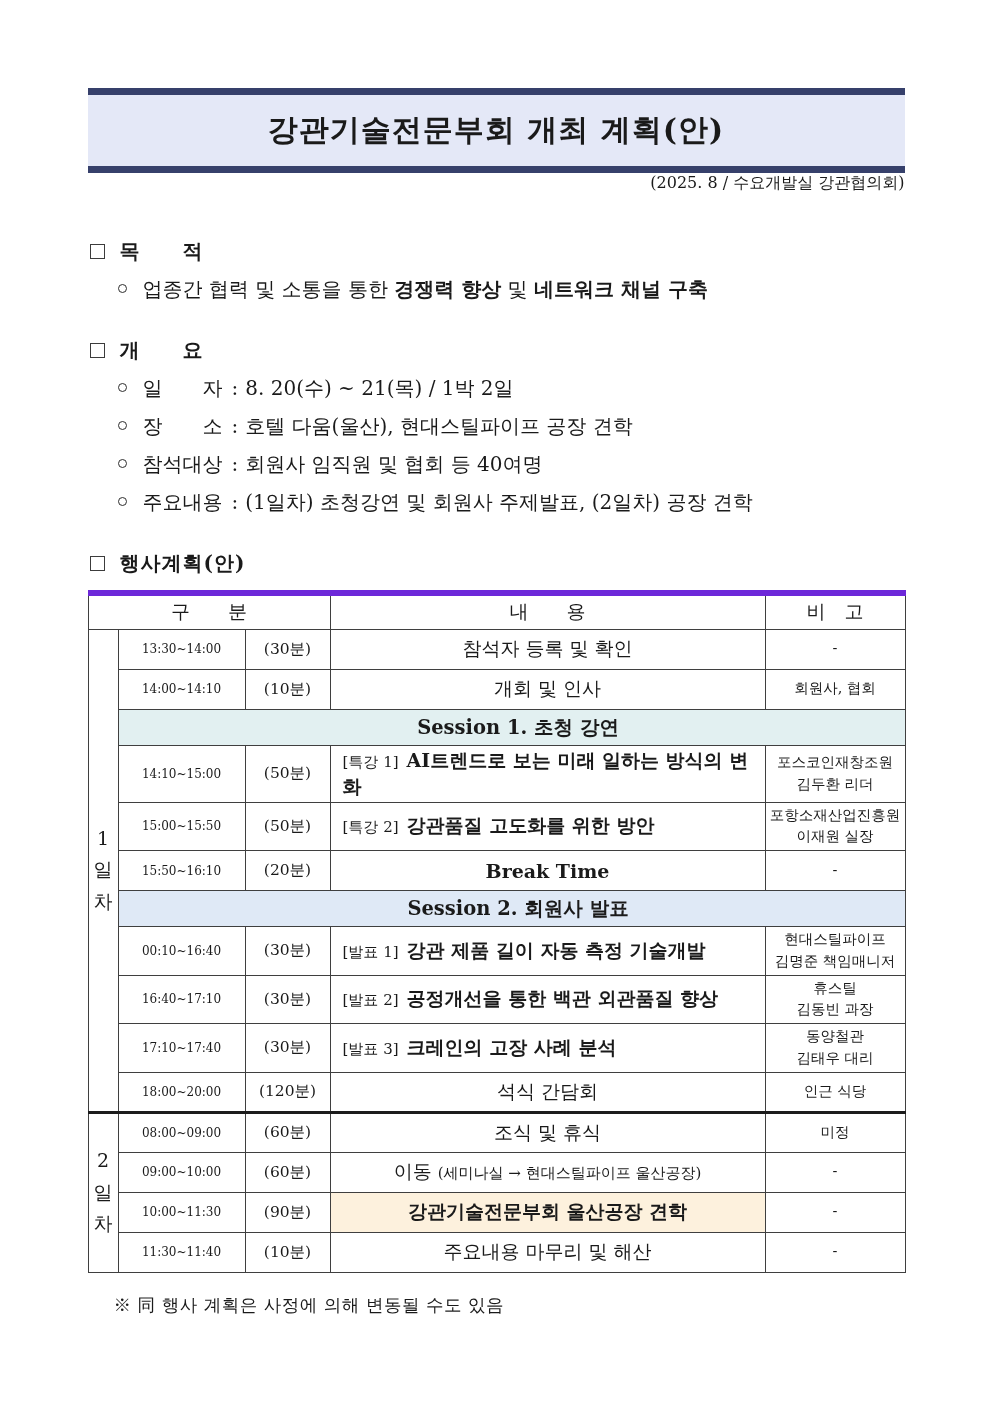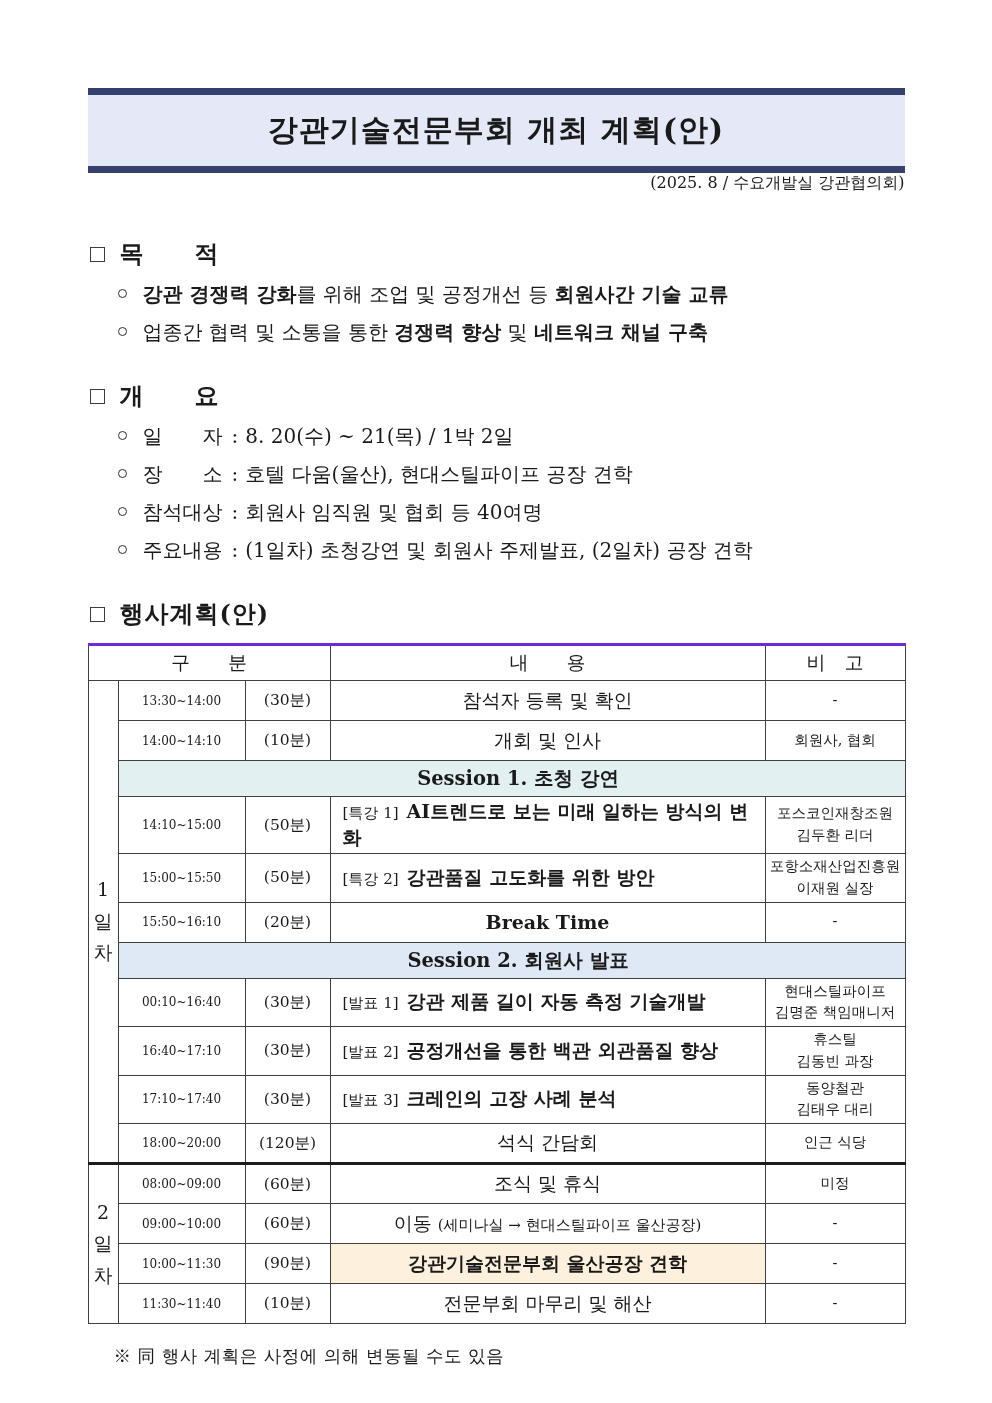--- a/index.html
+++ b/index.html
@@ -26,36 +26,36 @@
     background:var(--banner-bg);
     height:85px;display:flex;align-items:center;justify-content:center;
   }
   .banner-title{font-size:30px;font-weight:bold;letter-spacing:1px;}
   .subtitle{text-align:right;font-size:16px;}
 
   
   .section-h{display:flex;align-items:center;gap:15px;margin:44px 0 0 2px;}
   .section-h.tight{margin-top:34px;}
   .sq{width:15px;height:15px;border:1.6px solid #3c3c3c;background:#fff;flex:none;}
-  .section-h .h-text{font-size:24px;font-weight:bold;letter-spacing:1px;}
+  .section-h .h-text{font-size:20px;font-weight:bold;letter-spacing:1px;}
 
   
   .b-list{margin:4px 0 0 30px;}
   .b-item{display:flex;align-items:flex-start;gap:16px;margin-top:11px;font-size:20px;line-height:1.35;}
   .circ{width:9px;height:9px;border:1.6px solid #2e2e2e;border-radius:50%;margin-top:8px;flex:none;background:#fff;}
   .bold{font-weight:bold;}
   .ov-label{white-space:pre;}
   .ov-sep{margin:0 7px 0 9px;}
 
   
   table.sched{border-collapse:collapse;width:817px;margin-top:13px;table-layout:fixed;}
   .sched th,.sched td{border:1px solid var(--border);padding:2px 4px;overflow:hidden;}
   .sched thead th{
     height:36px;font-size:19px;font-weight:normal;
-    border-top:3px solid #6d28d9;white-space:pre;
+    border-top:6px solid #6d28d9;white-space:pre;
   }
   .r-reg td{height:40px;}
   .r-spk td{height:48px;}
   .r-ses td{height:36px;padding-left:17px;}
   .c-day{font-size:19px;text-align:center;line-height:1.65;word-break:break-all;padding:0 5px;}
   .c-time{font-size:12px;text-align:center;white-space:nowrap;}
   .c-dur{font-size:15.5px;text-align:center;white-space:nowrap;}
   .c-content{font-size:19px;text-align:center;}
   .c-content.left{text-align:left;padding-left:12px;}
   .prefix{font-size:15px;margin-right:8px;}
@@ -79,24 +79,20 @@
   </div>
   <div class="subtitle">(2025. 8 / 수요개발실 강관협의회)</div>
 
   <div class="section-h">
     <span class="sq"></span>
     <span class="h-text">목　　적</span>
   </div>
   <div class="b-list">
     <div class="b-item">
       <span class="circ"></span>
-      <span><span class="bold">강관 경쟁력 강화</span><span>를 위해 조업 및 공정개선 등 </span><span class="bold">회원사간 기술 교류</span></span>
-    </div>
-    <div class="b-item">
-      <span class="circ"></span>
       <span><span>업종간 협력 및 소통을 통한 </span><span class="bold">경쟁력 향상</span><span> 및 </span><span class="bold">네트워크 채널 구축</span></span>
     </div>
   </div>
 
   <div class="section-h tight">
     <span class="sq"></span>
     <span class="h-text">개　　요</span>
   </div>
   <div class="b-list">
     <div class="b-item">
@@ -221,21 +217,21 @@
       </tr>
       <tr class="r-reg">
         <td class="c-time">10:00~11:30</td>
         <td class="c-dur">(90분)</td>
         <td class="c-content hl"><span class="bold">강관기술전문부회 울산공장 견학</span></td>
         <td class="c-note">-</td>
       </tr>
       <tr class="r-reg">
         <td class="c-time">11:30~11:40</td>
         <td class="c-dur">(10분)</td>
-        <td class="c-content">전문부회 마무리 및 해산</td>
+        <td class="c-content">주요내용 마무리 및 해산</td>
         <td class="c-note">-</td>
       </tr>
     </tbody>
   </table>
 
   <div class="footnote">※ 同 행사 계획은 사정에 의해 변동될 수도 있음</div>
 
 </div>
 
 </body></html>

